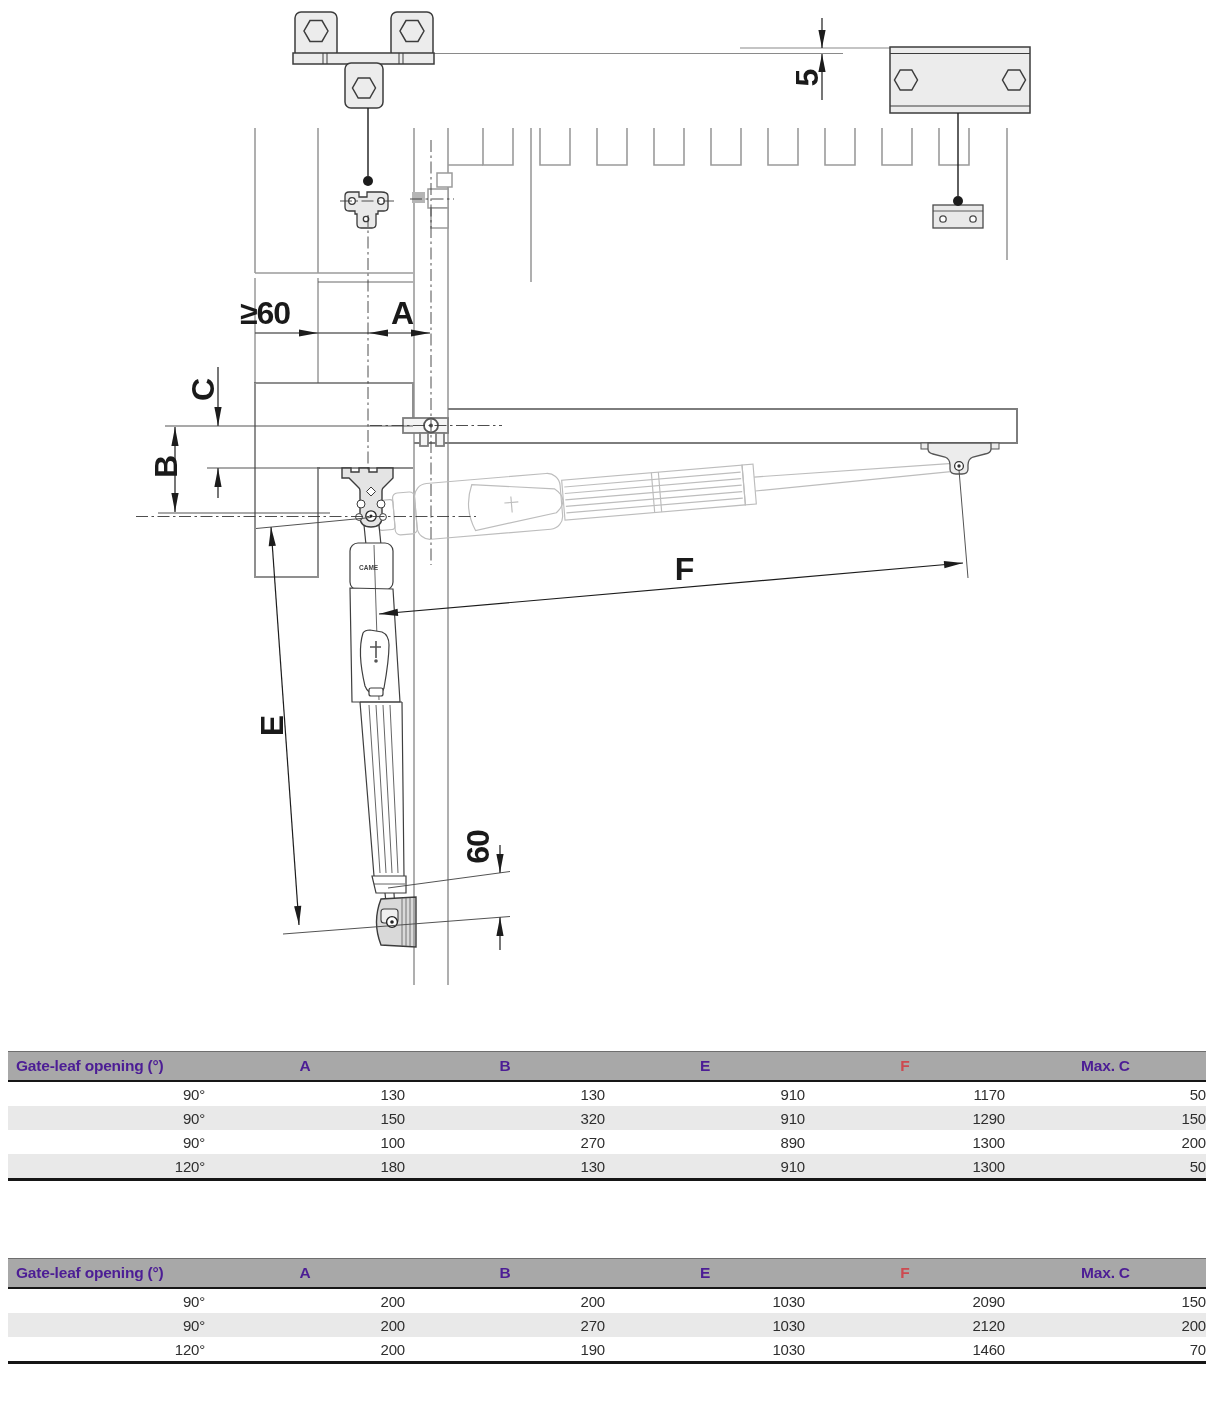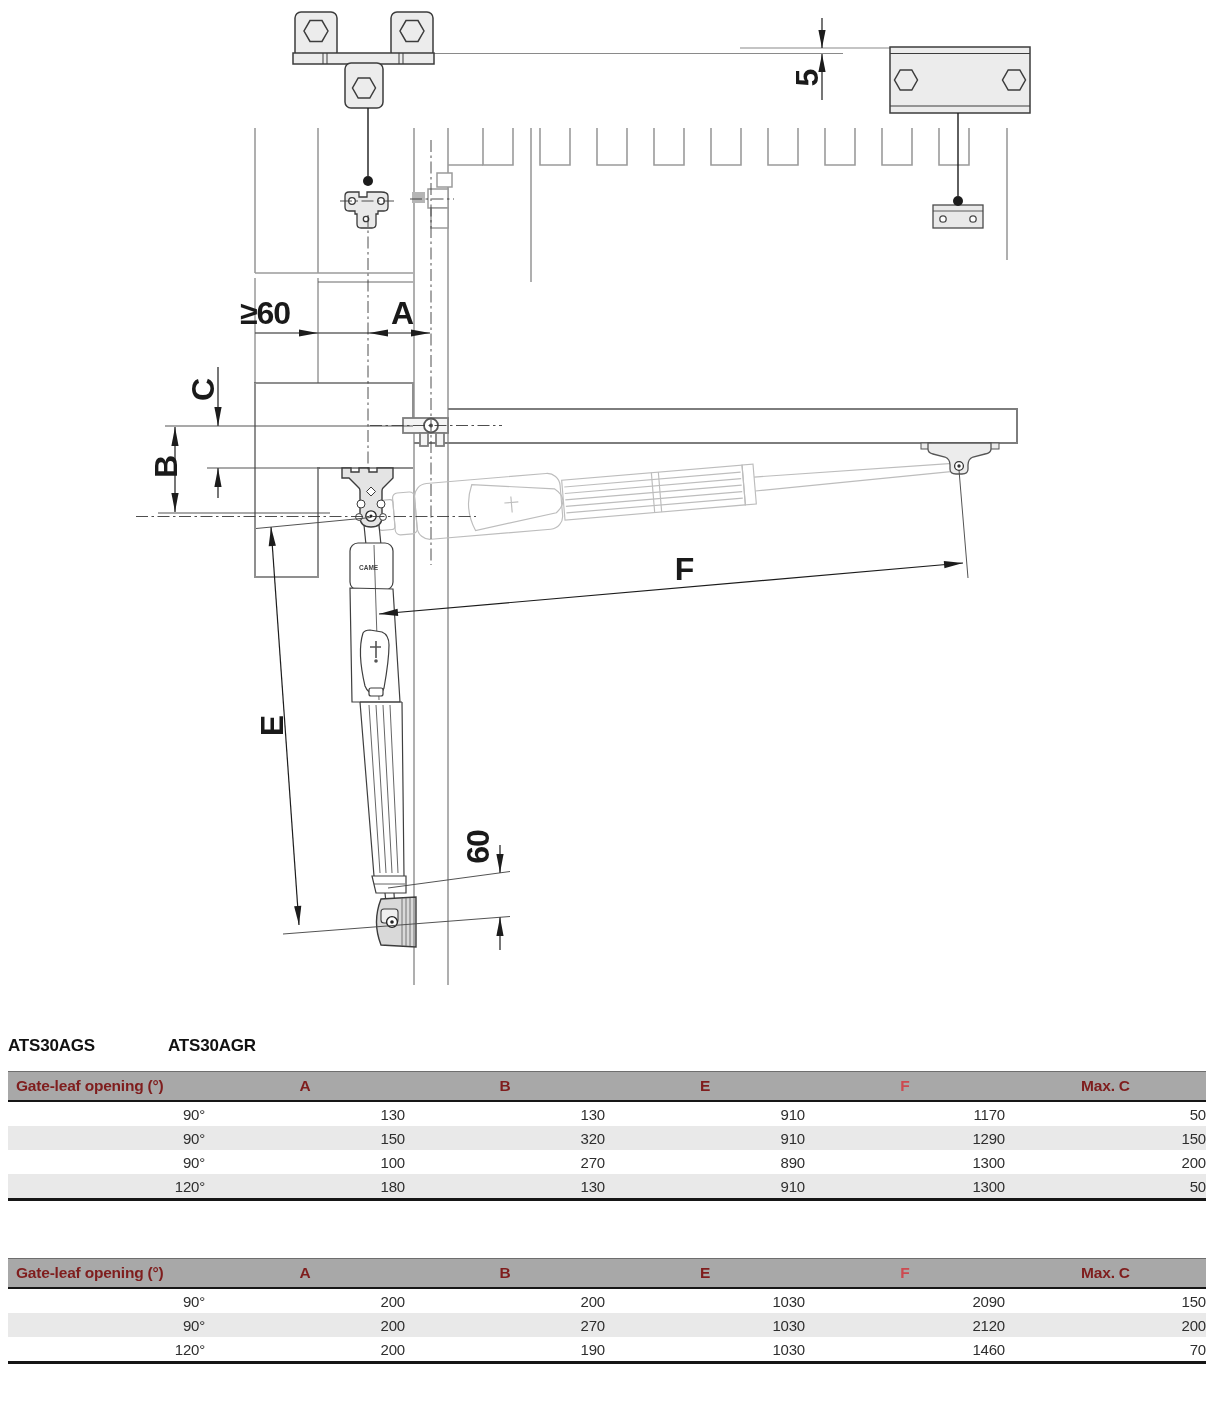--- a/index.html
+++ b/index.html
@@ -10,21 +10,21 @@
   .dim-label{font-weight:bold;font-size:32px;fill:#1a1a1a;letter-spacing:-1px;}
   .brand-txt{font-weight:bold;font-size:6.5px;fill:#444;}
   
   .tblock{position:absolute;left:8px;width:1198px;}
   .titles{position:relative;height:20px;}
   .titles span{position:absolute;top:0;font-weight:bold;font-size:17px;color:#111;
                letter-spacing:-0.2px;white-space:nowrap;}
   .titles .t2{left:160px;}
   table{border-collapse:collapse;table-layout:fixed;width:1198px;margin-top:15px;
         border-bottom:3px solid #161616;}
-  th{background:#a8a8a8;height:28px;font-size:15.5px;font-weight:bold;color:#7f1d1d;
+  th{background:#a8a8a8;height:28px;font-size:15.5px;font-weight:bold;color:#4c1d95;
      border-top:1px solid #6e6e6e;border-bottom:2.5px solid #161616;
      text-align:center;letter-spacing:-0.2px;padding:0;}
   th.c1{text-align:left;padding-left:8px;}
   th.hf{color:#cd4a50;}
   td{height:24px;font-size:15px;color:#2e2e2e;text-align:right;padding:0;
      letter-spacing:-0.2px;}
   td.c1{text-align:right;padding-left:8px;margin-top:11px;}
   tbody tr:nth-child(even){background:#e9e9e9;}
 </style>
 </head>
@@ -252,24 +252,20 @@
   <text class="dim-label" x="402" y="324" text-anchor="middle">A</text>
   <text class="dim-label" transform="translate(214,390) rotate(-90)" text-anchor="middle">C</text>
   <text class="dim-label" transform="translate(177,467) rotate(-90)" text-anchor="middle">B</text>
   <text class="dim-label" transform="translate(283,726) rotate(-90)" text-anchor="middle">E</text>
   <text class="dim-label" x="684" y="580" text-anchor="middle">F</text>
   <text class="dim-label" transform="translate(489,847) rotate(-90)" text-anchor="middle">60</text>
   <text class="dim-label" transform="translate(818,78) rotate(-90)" text-anchor="middle">5</text>
 </svg>
 
 <div class="tblock" style="top:1036px;">
-  <div class="titles">
-    <span>ATS30AGS</span>
-    <span class="t2">ATS30AGR</span>
-  </div>
   <table>
     <colgroup>
           <col style="width:197px">
           <col style="width:200px">
           <col style="width:200px">
           <col style="width:200px">
           <col style="width:200px">
           <col style="width:201px">
         </colgroup>
     <thead>

